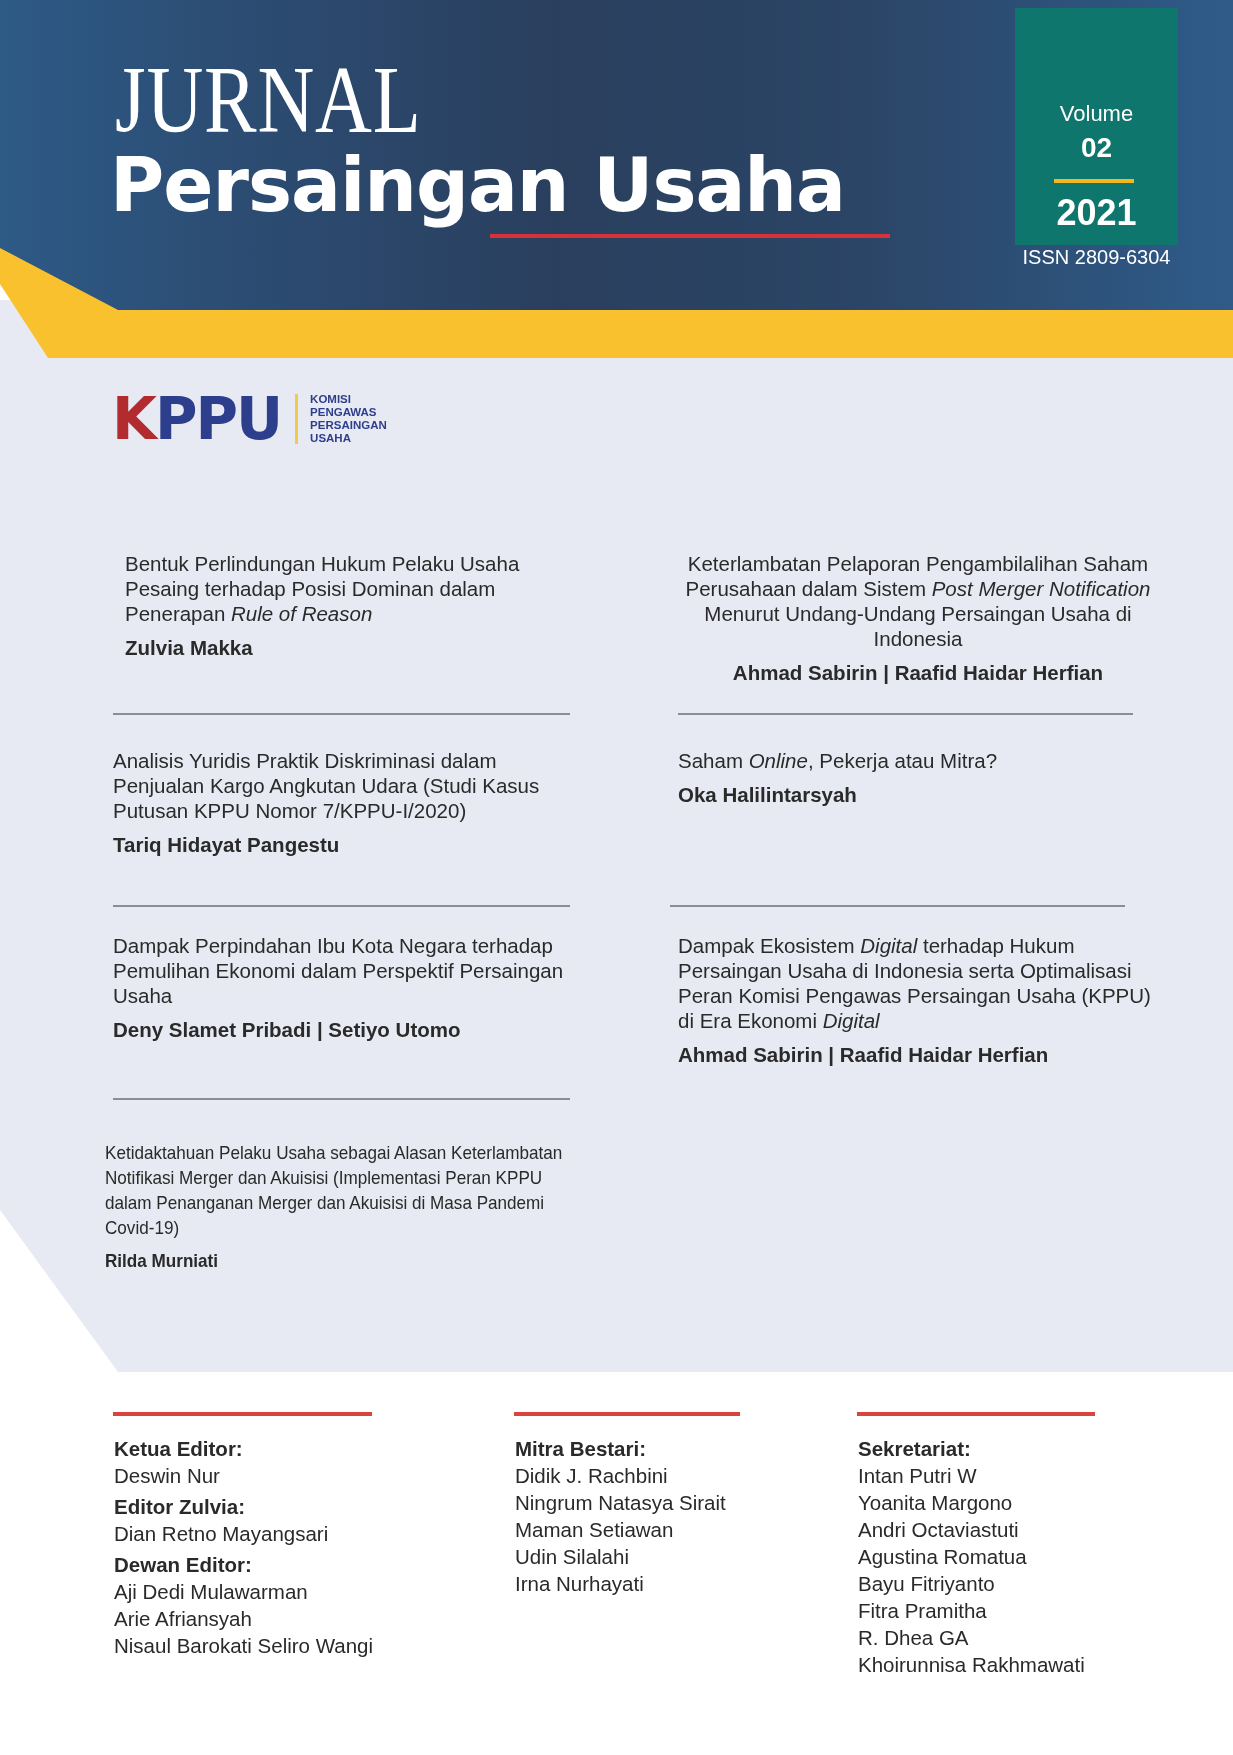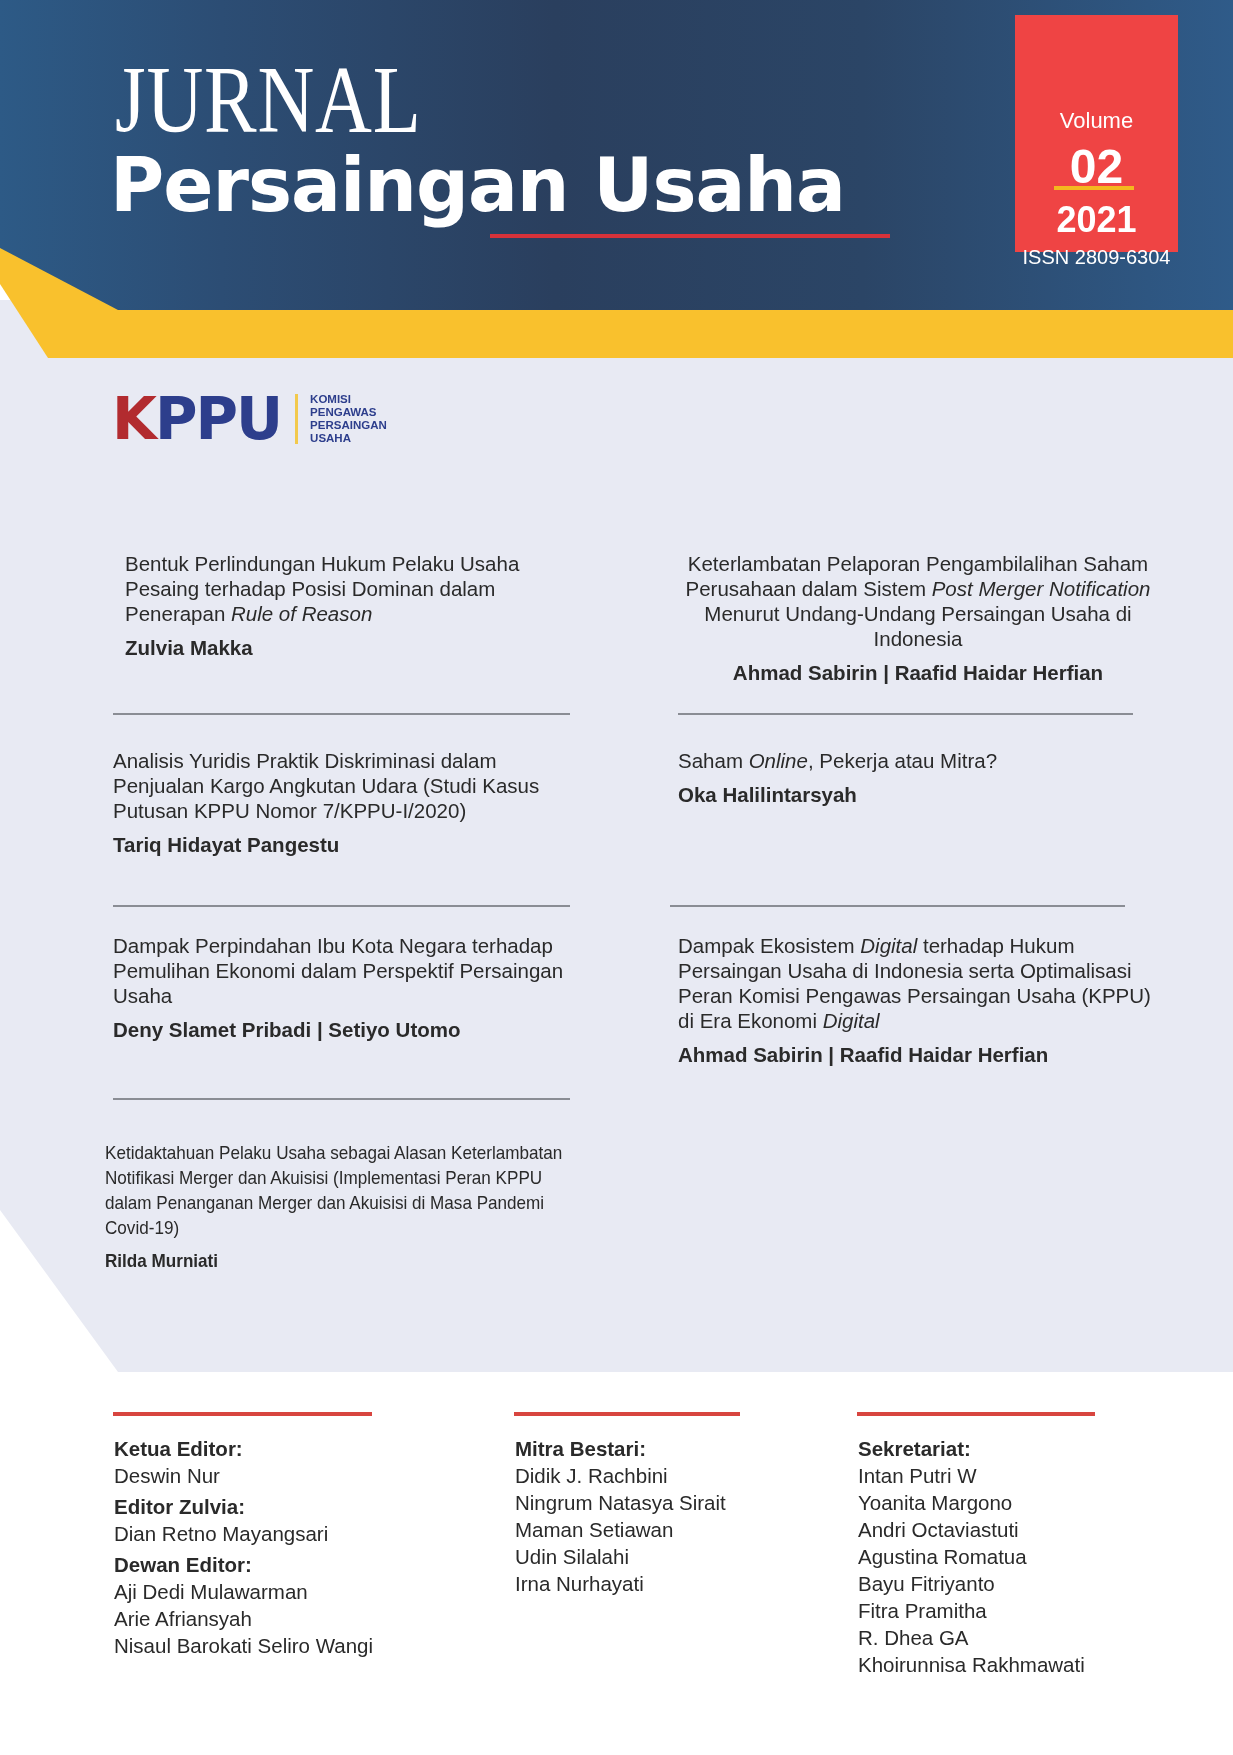--- a/index.html
+++ b/index.html
@@ -4,23 +4,23 @@
 <style>
   html, body { margin:0; padding:0; }
   body { width:1233px; height:1755px; position:relative; overflow:hidden; background:#ffffff; font-family:"Liberation Sans", sans-serif; color:#262626; }
   .header { position:absolute; left:0; top:0; width:1233px; height:310px;
     background: linear-gradient(90deg, #2d5a86 0%, #2c4d74 18%, #2a3f5e 45%, #2b4566 70%, #2f5b89 100%); }
   .yellow-band { position:absolute; left:0; top:240px; width:1233px; height:118px; }
   .grey-area { position:absolute; left:0; top:300px; width:1233px; height:1072px; }
   .title-jurnal { position:absolute; left:115px; top:52px; font-family:"Liberation Serif", serif; font-size:96px; color:#ffffff; letter-spacing:1px; transform:scaleX(0.82); transform-origin:left top; line-height:1; font-weight:normal; }
   .title-main { position:absolute; left:110px; top:148px; font-family:"DejaVu Sans", sans-serif; font-weight:bold; font-size:74px; color:#ffffff; letter-spacing:-1px; line-height:1; }
   .title-underline { position:absolute; left:490px; top:234px; width:400px; height:4px; background:#d7323a; }
-  .vol-box { position:absolute; left:1015px; top:15px; width:163px; height:237px; background:#ef4444; color:#ffffff; text-align:center; }
+  .vol-box { position:absolute; left:1015px; top:8px; width:163px; height:237px; background:#0f766e; color:#ffffff; text-align:center; }
   .vol-label { position:absolute; left:0; right:0; top:93px; font-size:22px; }
-  .vol-num { position:absolute; left:0; right:0; top:124px; font-size:48px; font-weight:bold; }
+  .vol-num { position:absolute; left:0; right:0; top:124px; font-size:28px; font-weight:bold; }
   .vol-divider { position:absolute; left:39px; width:80px; top:171px; height:4px; background:#f4b81f; }
   .vol-year { position:absolute; left:0; right:0; top:184px; font-size:36px; font-weight:bold; }
   .issn { position:absolute; left:1015px; width:163px; top:246px; text-align:center; color:#ffffff; font-size:20px; }
 
   .logo { position:absolute; left:112px; top:391px; height:56px; display:flex; align-items:center; }
   .logo-kppu { font-family:"DejaVu Sans", sans-serif; font-weight:bold; font-size:58px; color:#2d3e8c; letter-spacing:-2px; line-height:1; }
   .logo-kppu .k { color:#b22b2f; }
   .logo-sep { width:3px; height:50px; background:#f2c94c; margin:0 12px 0 14px; }
   .logo-text { font-size:11.5px; font-weight:bold; color:#2d3e8c; line-height:13px; }
 

